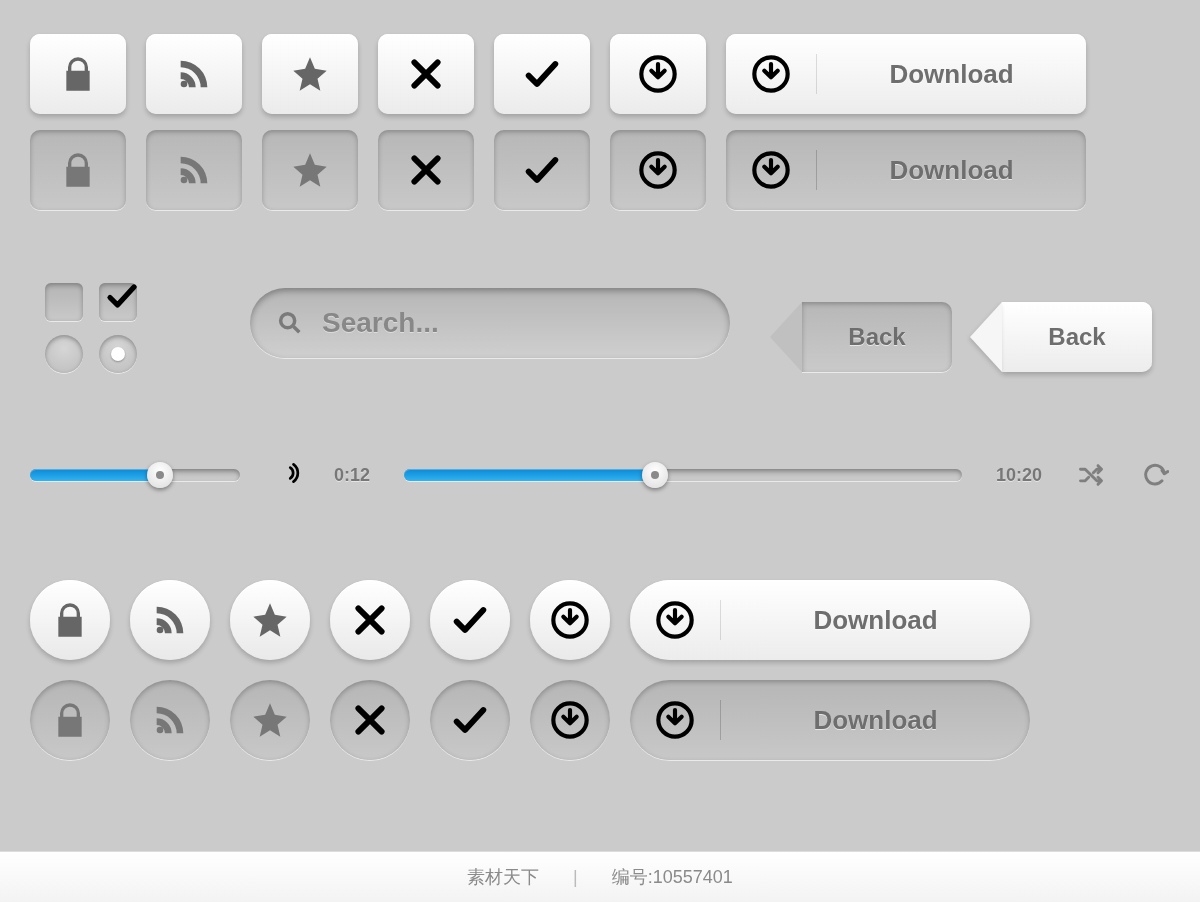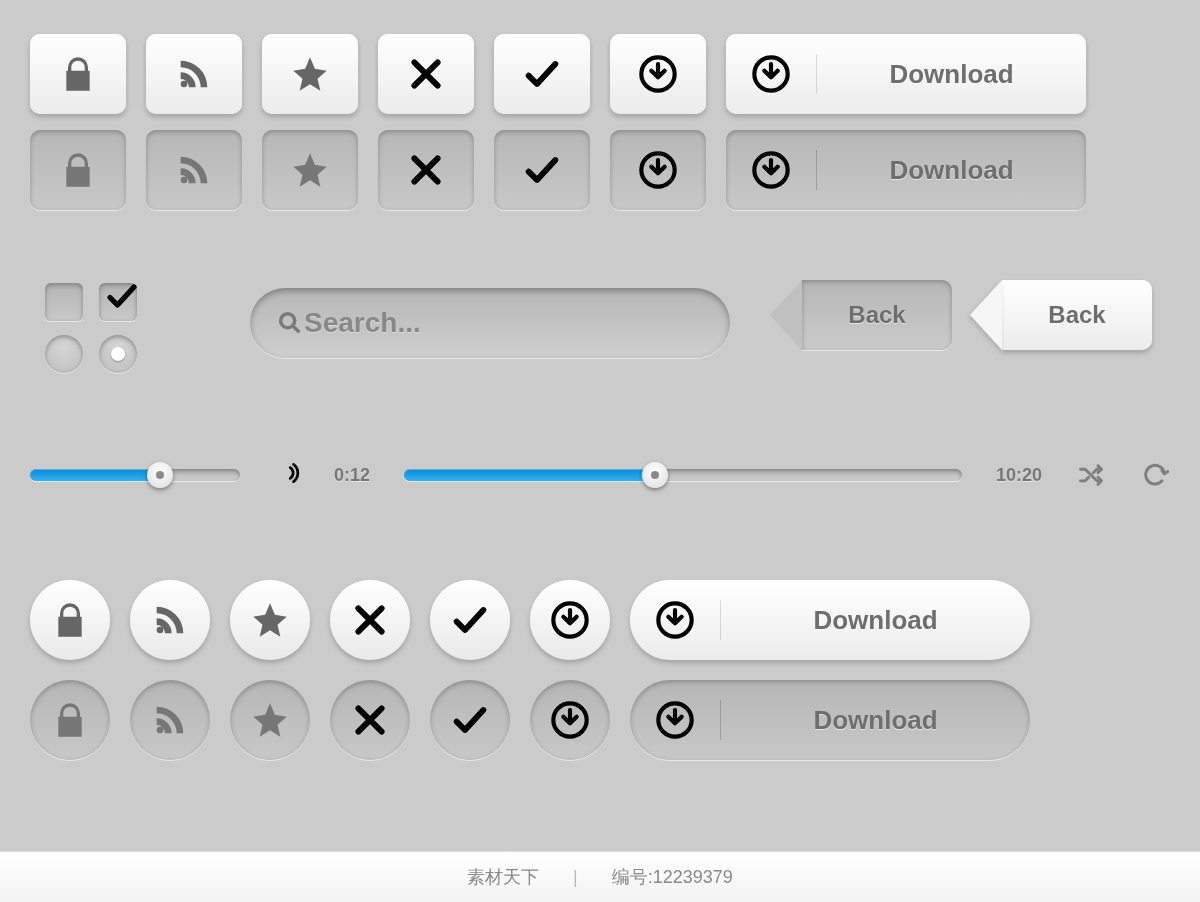--- a/index.html
+++ b/index.html
@@ -40,23 +40,23 @@
 
 .chk-group{position:absolute;left:45px;top:283px;width:130px}
 .chk-row{display:flex;gap:16px;margin-bottom:14px}
 .chk{width:38px;height:38px;border-radius:6px;background:linear-gradient(#b4b4b4,#c9c9c9);box-shadow:inset 0 2px 5px rgba(0,0,0,.3),0 1px 0 rgba(255,255,255,.6);cursor:pointer;display:flex;align-items:center;justify-content:center}
 .chk svg{width:36px;height:36px;fill:#666;position:relative;top:-6px;left:4px}
 .rad{width:38px;height:38px;border-radius:50%;background:radial-gradient(circle at 50% 35%,#d6d6d6,#bcbcbc);box-shadow:inset 0 2px 4px rgba(0,0,0,.3),0 1px 0 rgba(255,255,255,.6);cursor:pointer;display:flex;align-items:center;justify-content:center}
 .rad .dot{width:14px;height:14px;border-radius:50%;background:#fff;box-shadow:0 1px 2px rgba(0,0,0,.3)}
 
 .search{position:absolute;left:250px;top:288px;width:480px;height:70px;border-radius:36px;background:linear-gradient(#b6b6b6,#cfcfcf);box-shadow:inset 0 3px 6px rgba(0,0,0,.3),0 1px 0 rgba(255,255,255,.6);display:flex;align-items:center;padding-left:26px;box-sizing:border-box;cursor:text}
 .search svg{width:28px;height:28px;fill:none;stroke:#7a7a7a;stroke-width:3}
-.search .ph{margin-left:0;font-size:28px;font-weight:600;color:#888;text-shadow:0 1px 0 rgba(255,255,255,.4)}
-
-.backtag{position:absolute;top:280px;height:70px;display:flex;align-items:flex-start;cursor:pointer}
+.search .ph{margin-left:18px;font-size:28px;font-weight:600;color:#888;text-shadow:0 1px 0 rgba(255,255,255,.4)}
+
+.backtag{position:absolute;top:302px;height:70px;display:flex;align-items:flex-start;cursor:pointer}
 .backtag.inset{left:770px}
 .backtag.raised{left:970px}
 .backtag .body{height:70px;width:150px;border-radius:0 10px 10px 0;display:flex;align-items:center;justify-content:center;font-size:24px;font-weight:600;color:#6e6e6e;text-shadow:0 1px 0 rgba(255,255,255,.6)}
 .backtag .arrow{width:0;height:0;border-top:35px solid transparent;border-bottom:35px solid transparent}
 .backtag.inset .body{background:linear-gradient(#b7b7b7,#cacaca);box-shadow:inset 0 2px 5px rgba(0,0,0,.25),0 1px 0 rgba(255,255,255,.6)}
 .backtag.inset .arrow{border-right:32px solid #c0c0c0}
 .backtag.raised .body{background:linear-gradient(#fff,#ececec);box-shadow:0 3px 5px rgba(0,0,0,.2),inset 0 1px 0 #fff}
 .backtag.raised .arrow{border-right:32px solid #f6f6f6;filter:drop-shadow(-1px 2px 2px rgba(0,0,0,.15))}
 
 
@@ -360,15 +360,15 @@
         </svg>
       </span>
     <span class="lbl">Download</span>
   </div>
 </div>
 
 <div class="footer">
   <span>素材天下</span>
   <span class="sep">|</span>
   <span>
-    <span>编号</span>:<span>12239379</span>
+    <span>编号</span>:<span>10557401</span>
   </span>
 </div>
 
 </body></html>

